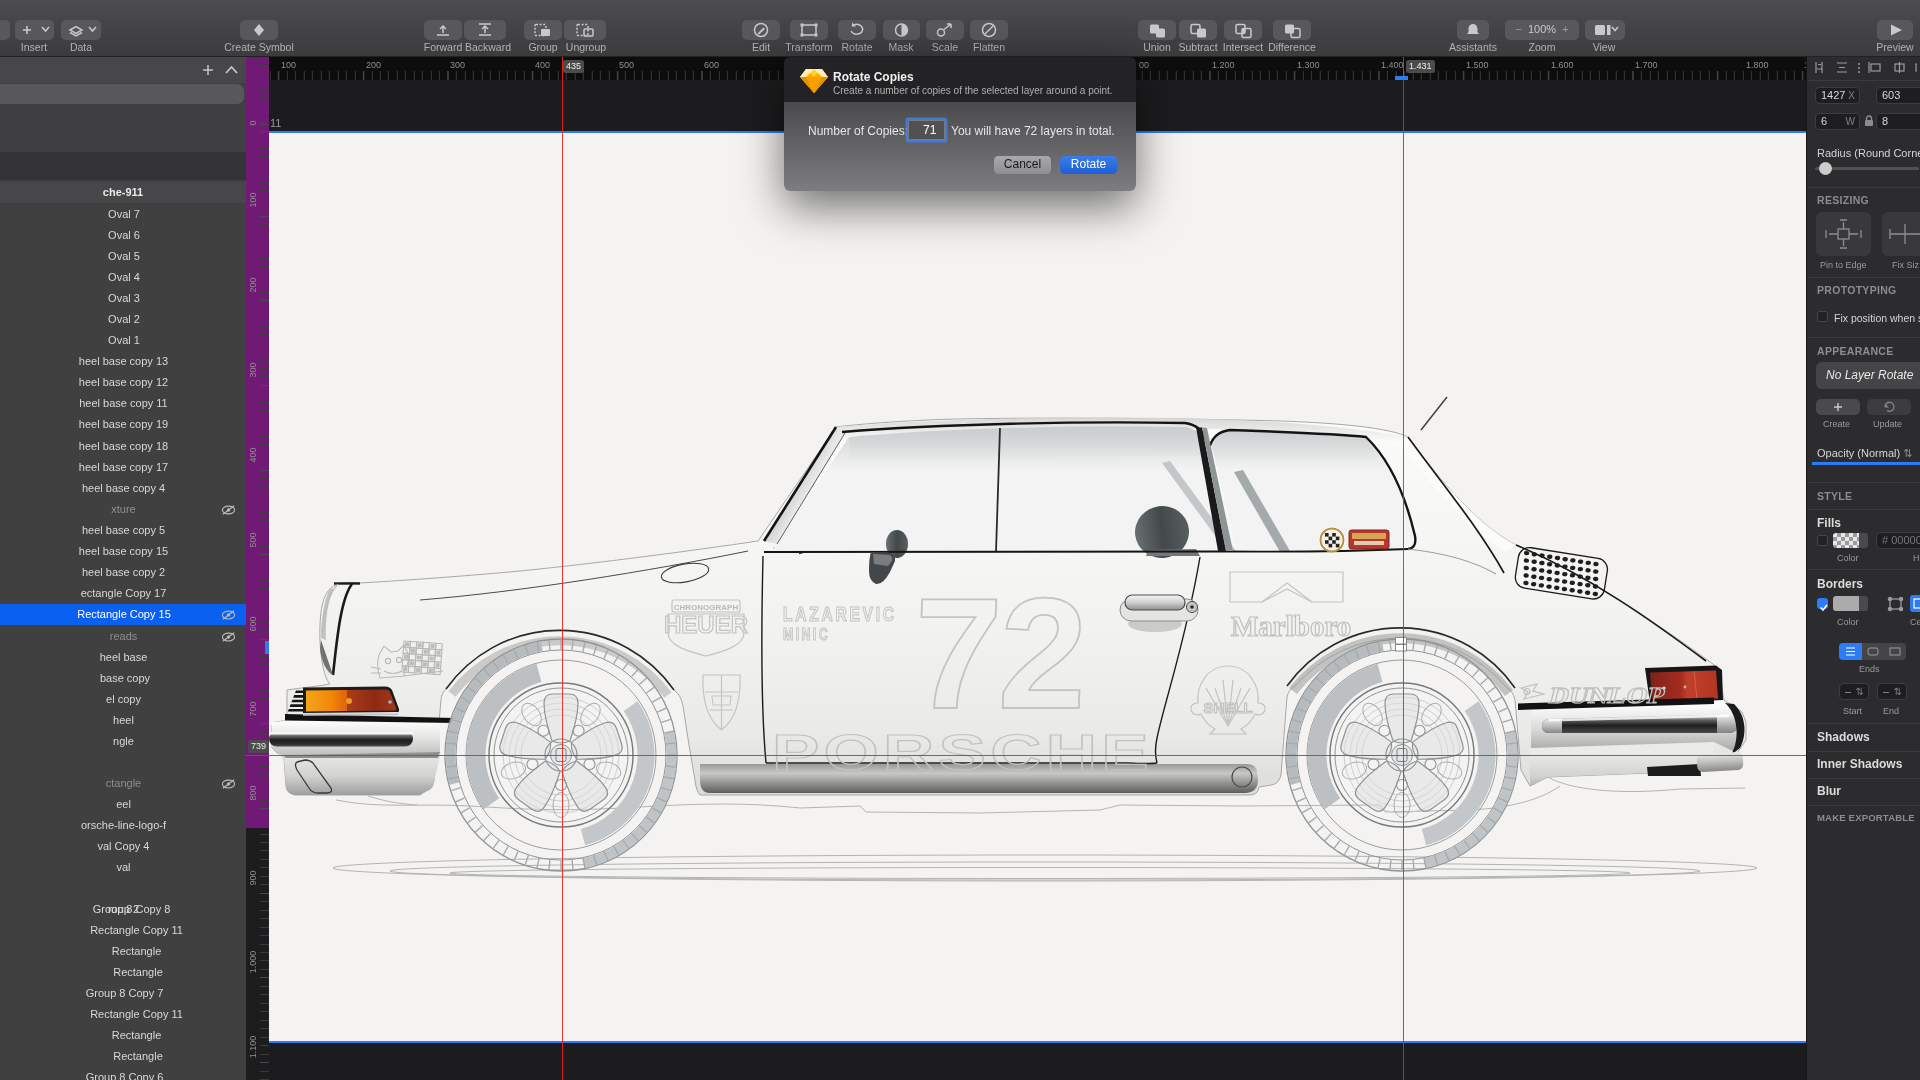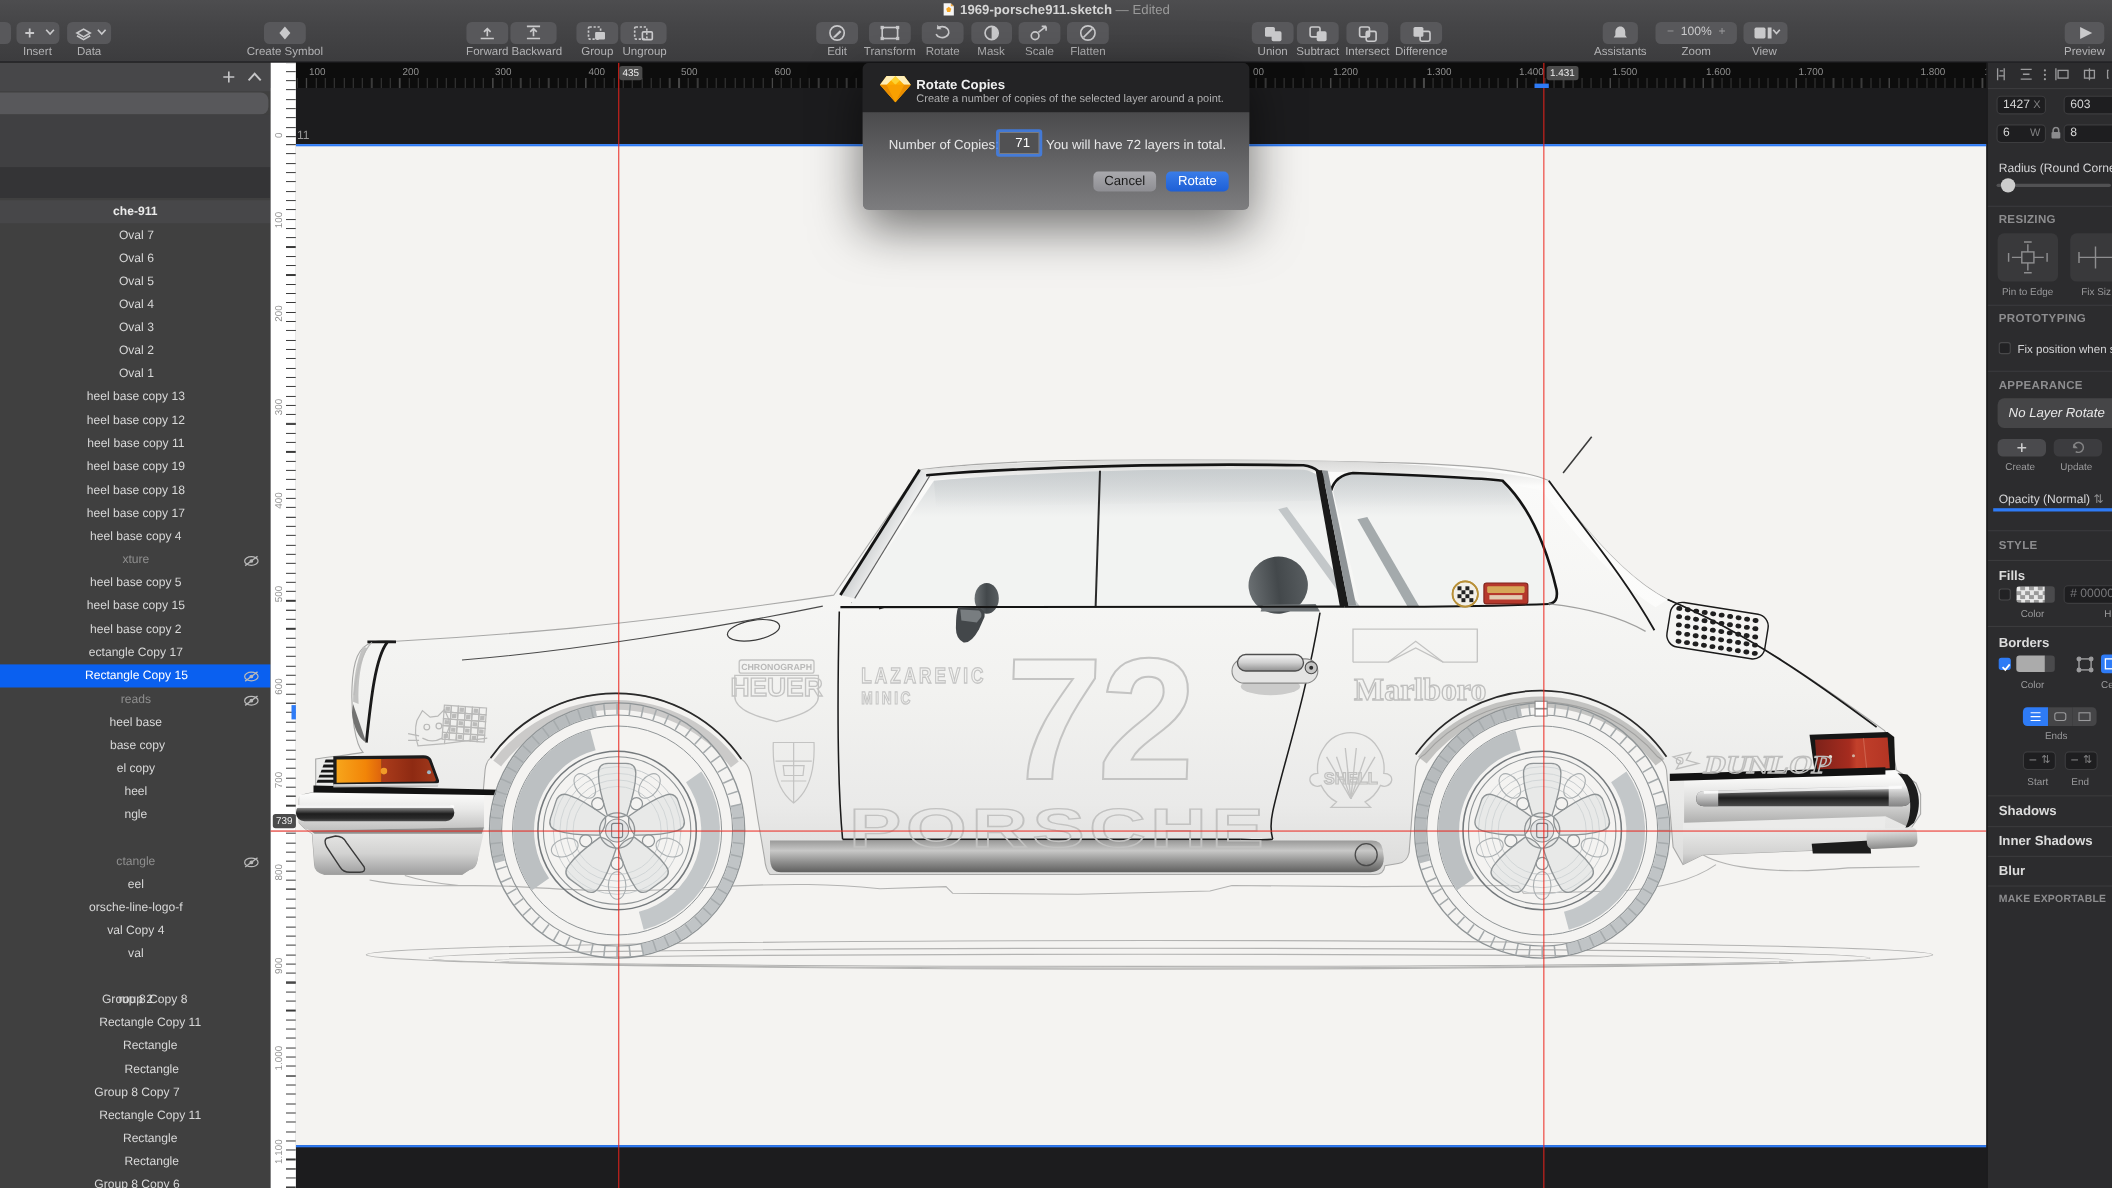--- a/index.html
+++ b/index.html
@@ -16,21 +16,21 @@
   #sidebar { position:absolute; left:0; top:57px; width:246px; height:1023px; background:#404040; overflow:hidden;text-align:center; }
   #sb-top { position:absolute; left:0; top:0; width:246px; height:26px; background:#474749; color:#c5c5c7; }
   #sb-field { position:absolute; left:-10px; top:27px; width:254px; height:20px; background:#58585b; border-radius:7px; }
   #sb-mid { position:absolute; left:0; top:47px; width:246px; height:48px; background:#404042; }
   #sb-pages { position:absolute; left:0; top:95px; width:246px; height:28px; background:#343436; }
   .lrow { position:absolute; left:0; width:246px; height:21px; font-size:11px; color:#d8d8d8; line-height:21px; white-space:nowrap; overflow:hidden; }
   .lrow.dim { color:#8e8e8e; }
   .lrow.hdr { background:#474749; font-weight:bold; color:#eaeaea; }
   .lrow.sel { background:#0a60f0; color:#fff; }
   .eye { position:absolute; right:10px; top:4.5px; width:15px; height:12px; }
-  #vruler { position:absolute; left:246px; top:57px; width:23px; height:1023px; background:#ffffff; }
+  #vruler { position:absolute; left:246px; top:57px; width:23px; height:771px; background:#701a75; }
   #hruler { position:absolute; left:246px; top:57px; width:1560px; height:23px; background:#0d0d0d; overflow:hidden; }
   #hticks { position:absolute; left:23px; top:0; width:1537px; height:23px;
      background:
        repeating-linear-gradient(90deg,#494949 0 1px,transparent 1px 84.64px),
        repeating-linear-gradient(90deg,#3a3a3a 0 1px,transparent 1px 8.464px);
      background-position:9.3px 0,0.8px 0; background-size:100% 100%,100% 100%;
      -webkit-mask-image:linear-gradient(transparent 0 14px,#000 14px 23px);
      mask-image:linear-gradient(transparent 0 14px,#000 14px 23px); }
   #vticks { position:absolute; left:0; top:0; width:23px; height:1023px;
      background:
@@ -73,25 +73,20 @@
   .dbtn { position:absolute; top:99px; width:57px; height:18px; border-radius:4.5px; font-size:12px; text-align:center; line-height:17px; }
   #dbtn-cancel { left:210px; background:linear-gradient(#a9a9ad,#8e8e93); color:#1a1a1a; }
   #dbtn-rotate { left:276px; background:linear-gradient(#3a7de8,#1e5fd6); color:#fff; }
   .icn { stroke:#c9c9cb; fill:none; stroke-width:1.5; }
 </style>
 </head>
 <body>
 <div id="stage">
 
 <div id="toolbar">
-  <div id="titlebar"><span class="t"><svg width="13" height="13" viewBox="0 0 14 14" style="vertical-align:-2px">
-            <path d="M2 1h7l3 3v9H2z" fill="#f5f5f5"></path>
-            <path d="M9 1l3 3H9z" fill="#e8a33d"></path>
-            <path d="M4.5 6.5l2.5-2 2.5 2-1 3h-3z" fill="#f6a623"></path>
-          </svg> 1969-porsche911.sketch <span class="e">— Edited</span></span></div>
   <div class="tbtn" style="left:-12px;width:22px"></div>
   <div class="tbtn" style="left:15px;width:39px"><svg width="39" height="20">
           <path d="M12 6v8M8 10h8" stroke="#c9c9cb" stroke-width="1.6"></path>
           <path d="M27 8l3.5 4 3.5-4" stroke="#c9c9cb" stroke-width="1.5" fill="none" transform="translate(0,-1)"></path>
         </svg></div>
   <div class="tlabel" style="left:34px">Insert</div>
   <div class="tbtn" style="left:61px;width:40px"><svg width="40" height="20">
           <path d="M9 10l6-3.5 6 3.5-6 3.5z" class="icn"></path>
           <path d="M9 12.5l6 3.5 6-3.5" class="icn"></path>
           <path d="M28 8l3.5 4 3.5-4" stroke="#c9c9cb" stroke-width="1.5" fill="none" transform="translate(0,-1)"></path>

